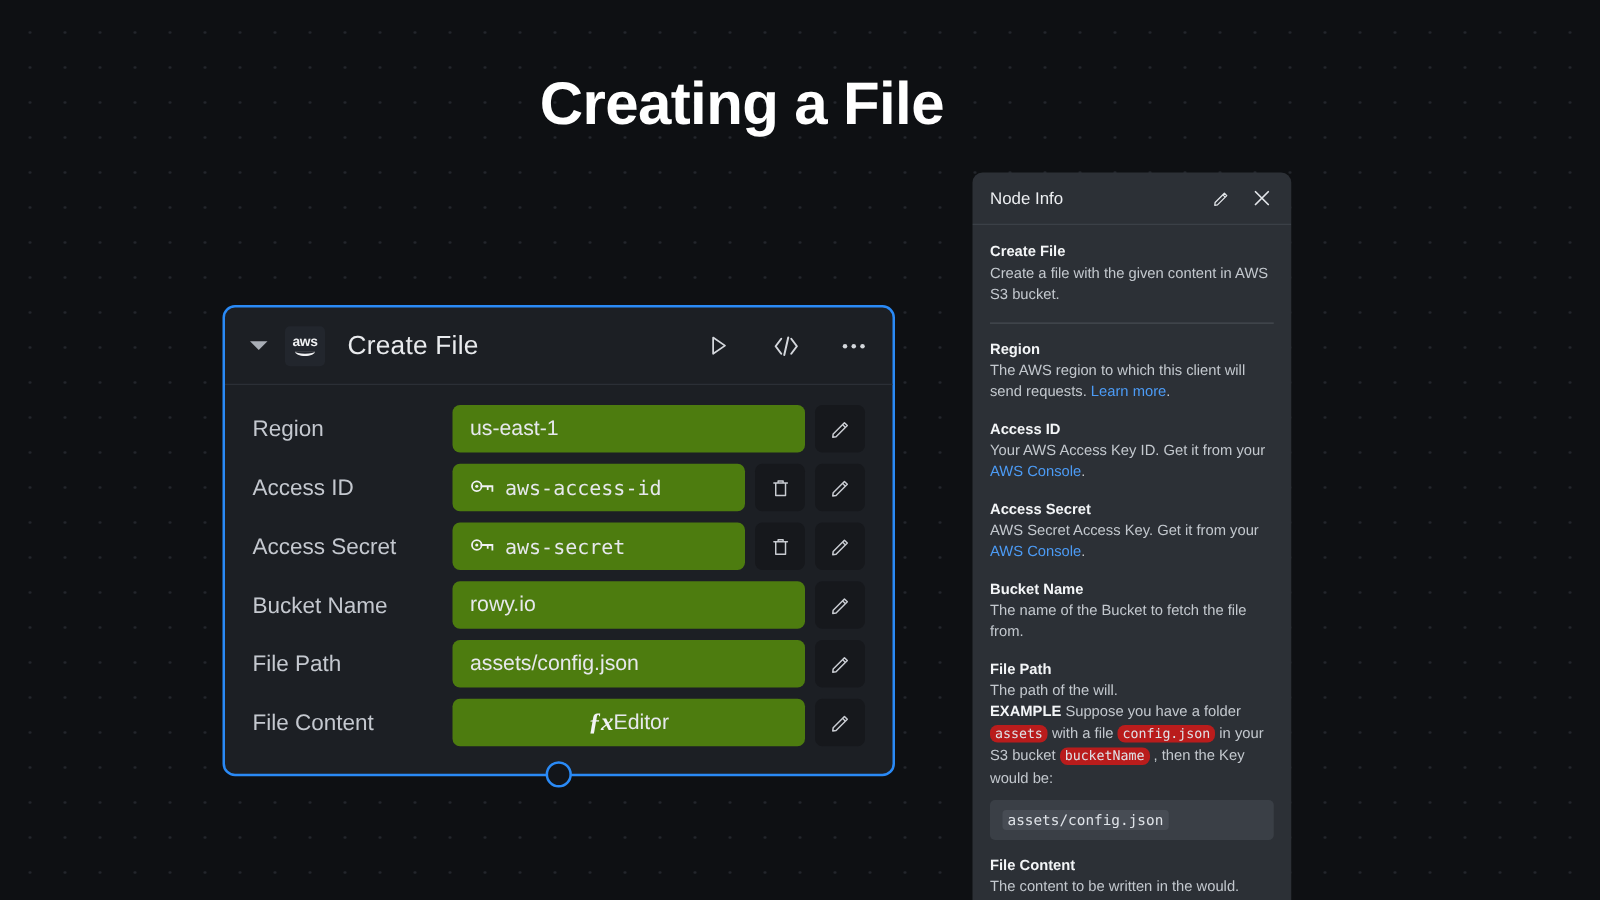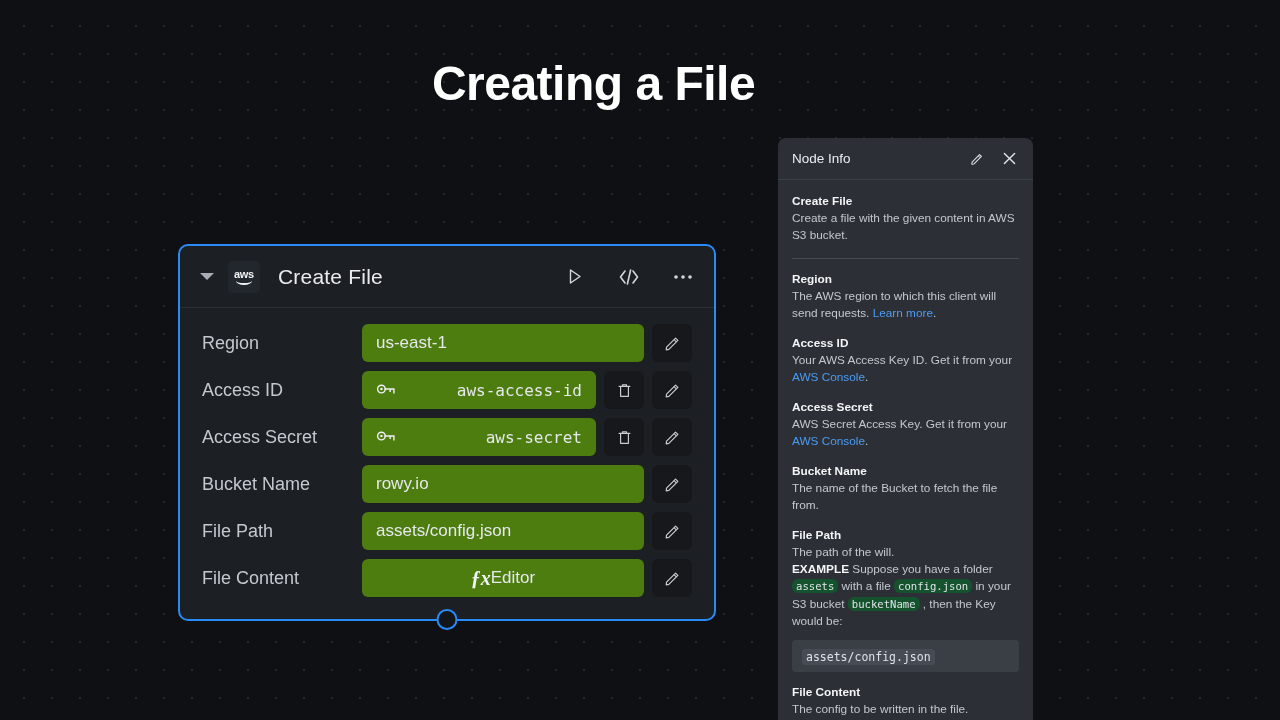--- a/index.html
+++ b/index.html
@@ -108,24 +108,24 @@
     height: 38px;
     background: #4d7c0f;
     border-radius: 6px;
     display: flex;
     align-items: center;
     padding: 0 14px;
     font-size: 17px;
     color: #e6e8ec;
   }
   .field-value.secret {
-    justify-content: space-between;
+    justify-content: flex-start;
     font-family: "DejaVu Sans Mono", monospace;
     font-size: 16px;
-    gap: 18px;
+    gap: 8px;
   }
   .field-value.editor {
     justify-content: center;
     gap: 0;
     font-size: 17px;
   }
   .fx-glyph {
     font-family: "Liberation Serif", serif;
     font-style: italic;
     font-size: 20px;
@@ -186,21 +186,21 @@
     line-height: 1.48;
     color: #c3c8ce;
   }
   .info-block a { color: #4c9bf5; text-decoration: none; }
   .divider {
     height: 1px;
     background: #464b52;
     margin: 0 0 13px 0;
   }
   code.inline {
-    background: #14532d;
+    background: #b91c1c;
     color: #dfe3e8;
     font-family: "DejaVu Sans Mono", monospace;
     font-size: 10.6px;
     padding: 1px 4px;
     border-radius: 6px;
   }
   .example-label { font-weight: bold; color: #f3f5f7; }
   .code-block {
     background: #3a3f46;
     border-radius: 4px;
@@ -420,17 +420,17 @@
       <h4>File Path</h4>
       <p>The path of the will.</p>
       <p><span class="example-label">EXAMPLE</span><span> Suppose you have a folder </span><code class="inline">assets</code><span> with a file </span><code class="inline">config.json</code><span> in your S3 bucket </span><code class="inline">bucketName</code><span> , then the Key would be:</span></p>
       <div class="code-block">
         <code>assets/config.json</code>
       </div>
     </div>
 
     <div class="info-block">
       <h4>File Content</h4>
-      <p>The config to be written in the file.</p>
+      <p>The content to be written in the would.</p>
     </div>
 
   </div>
 </div>
 
 </body></html>

